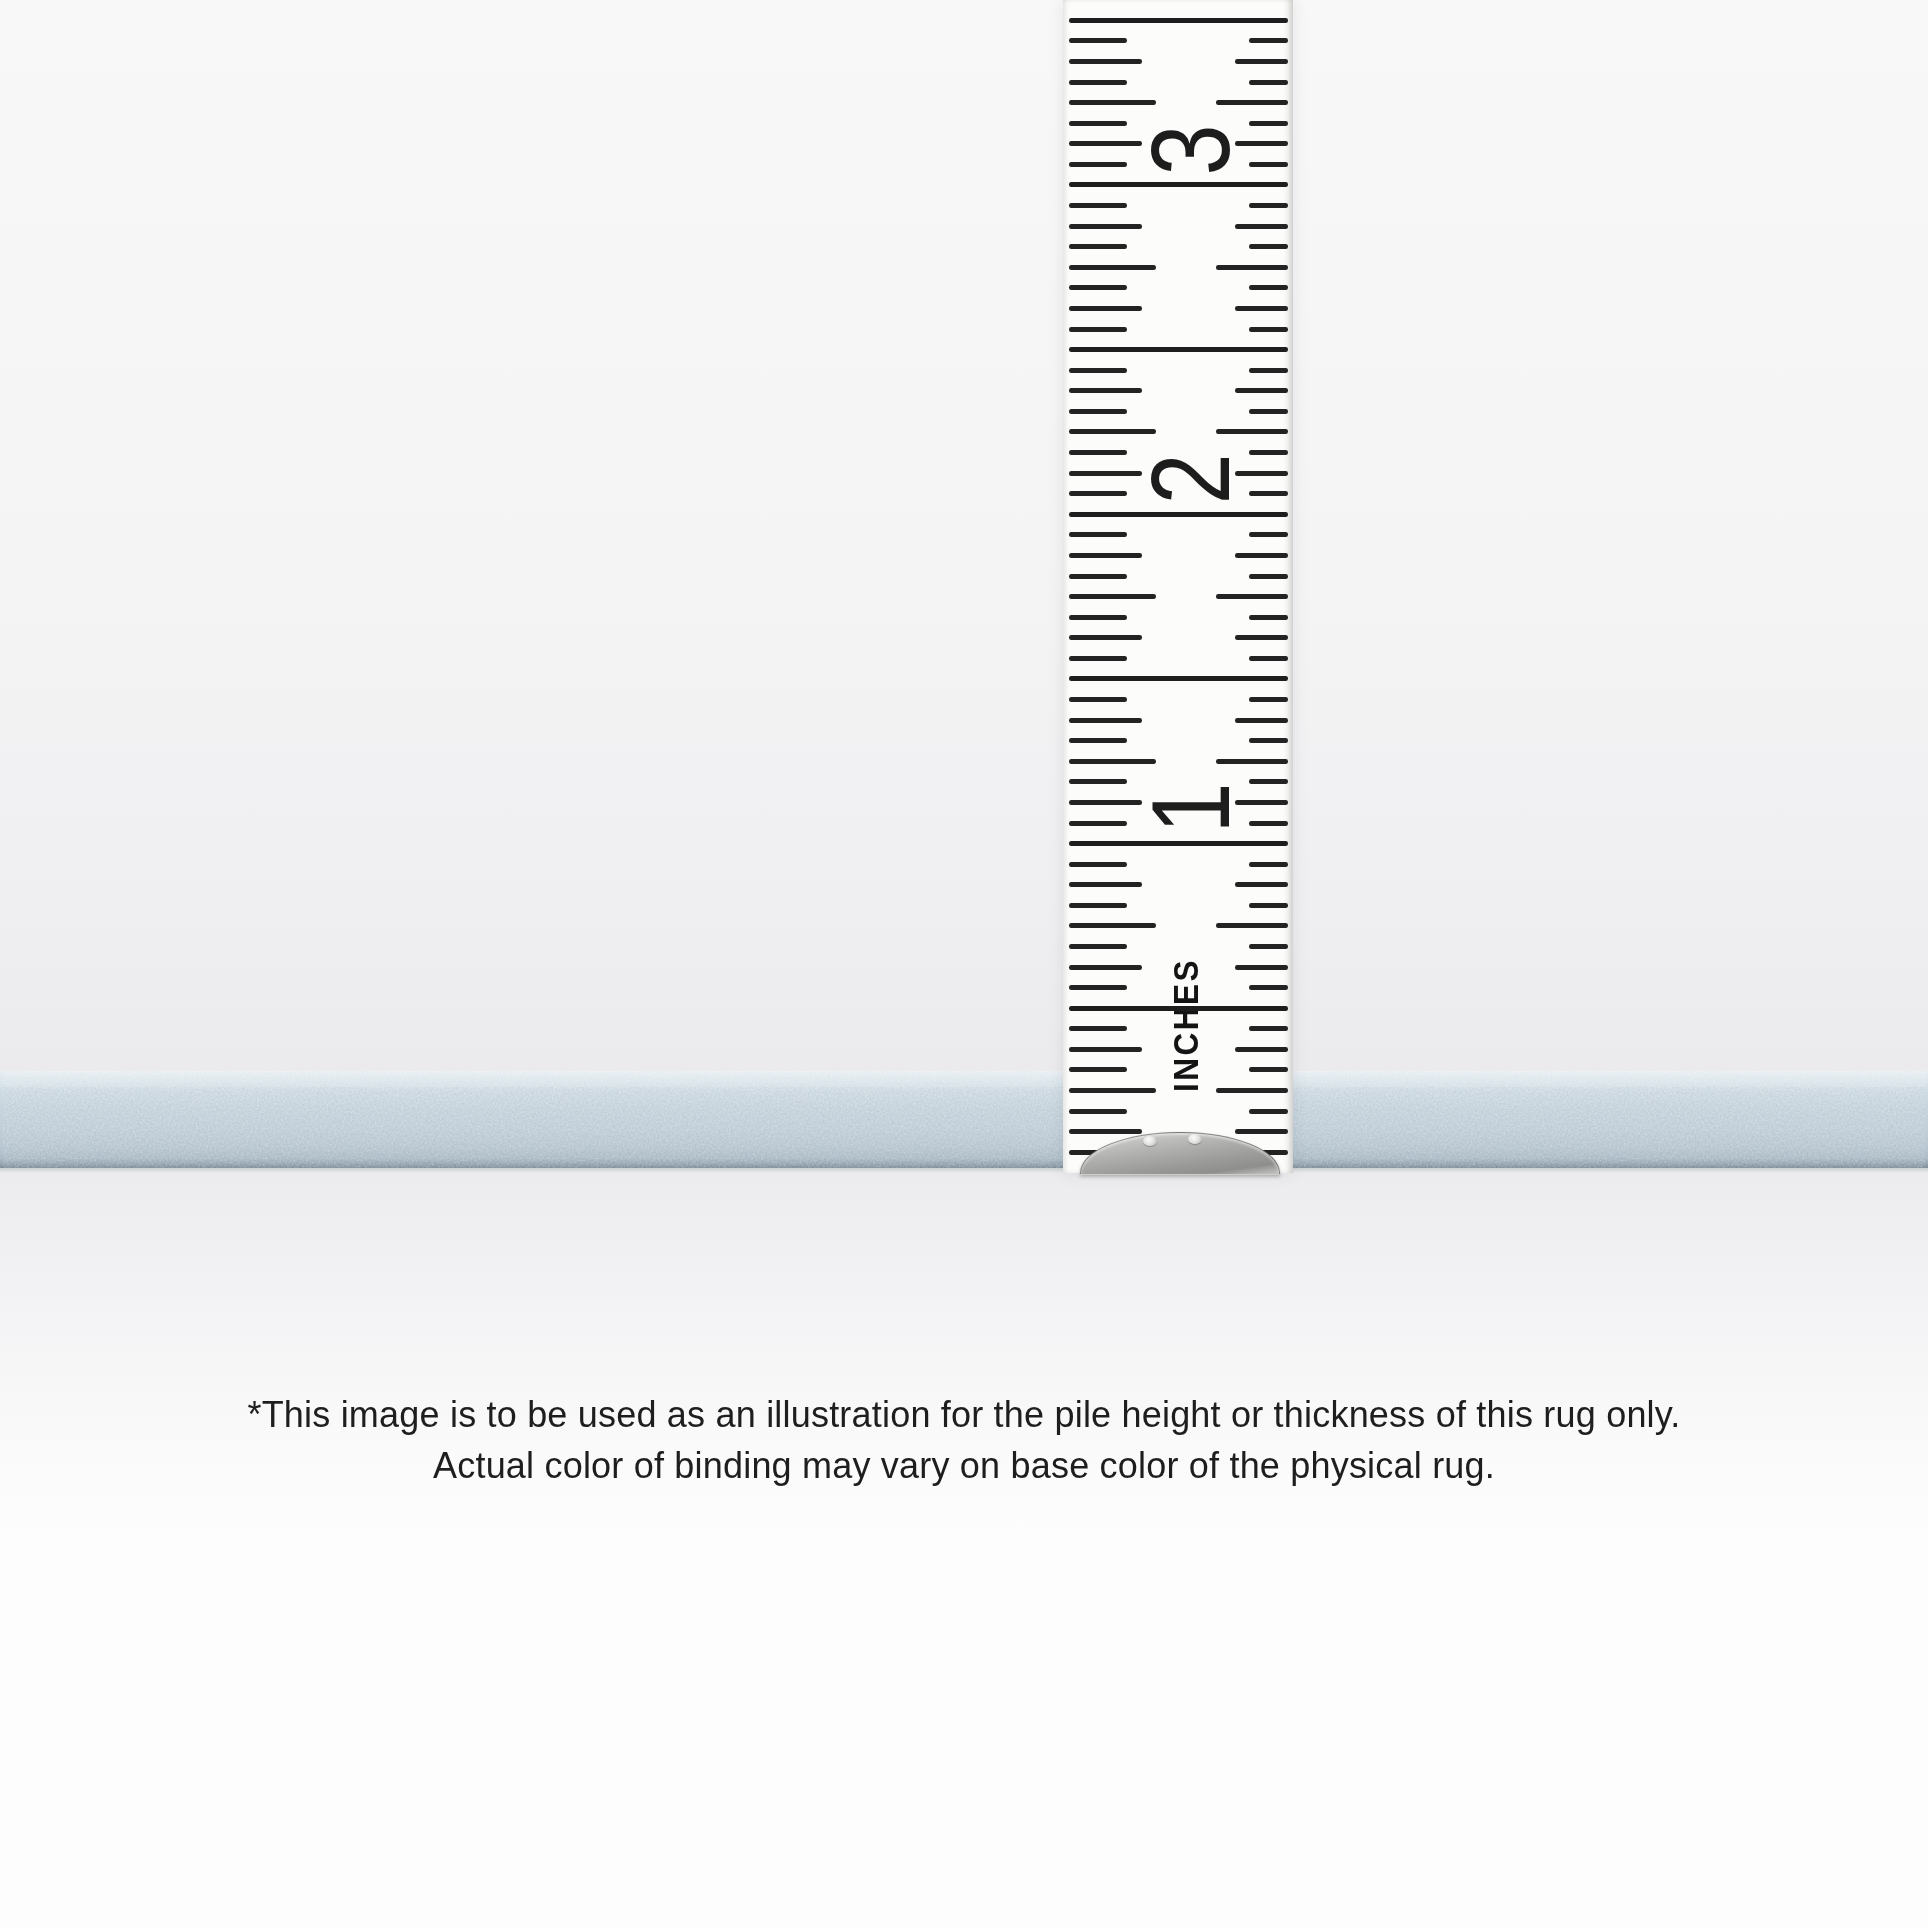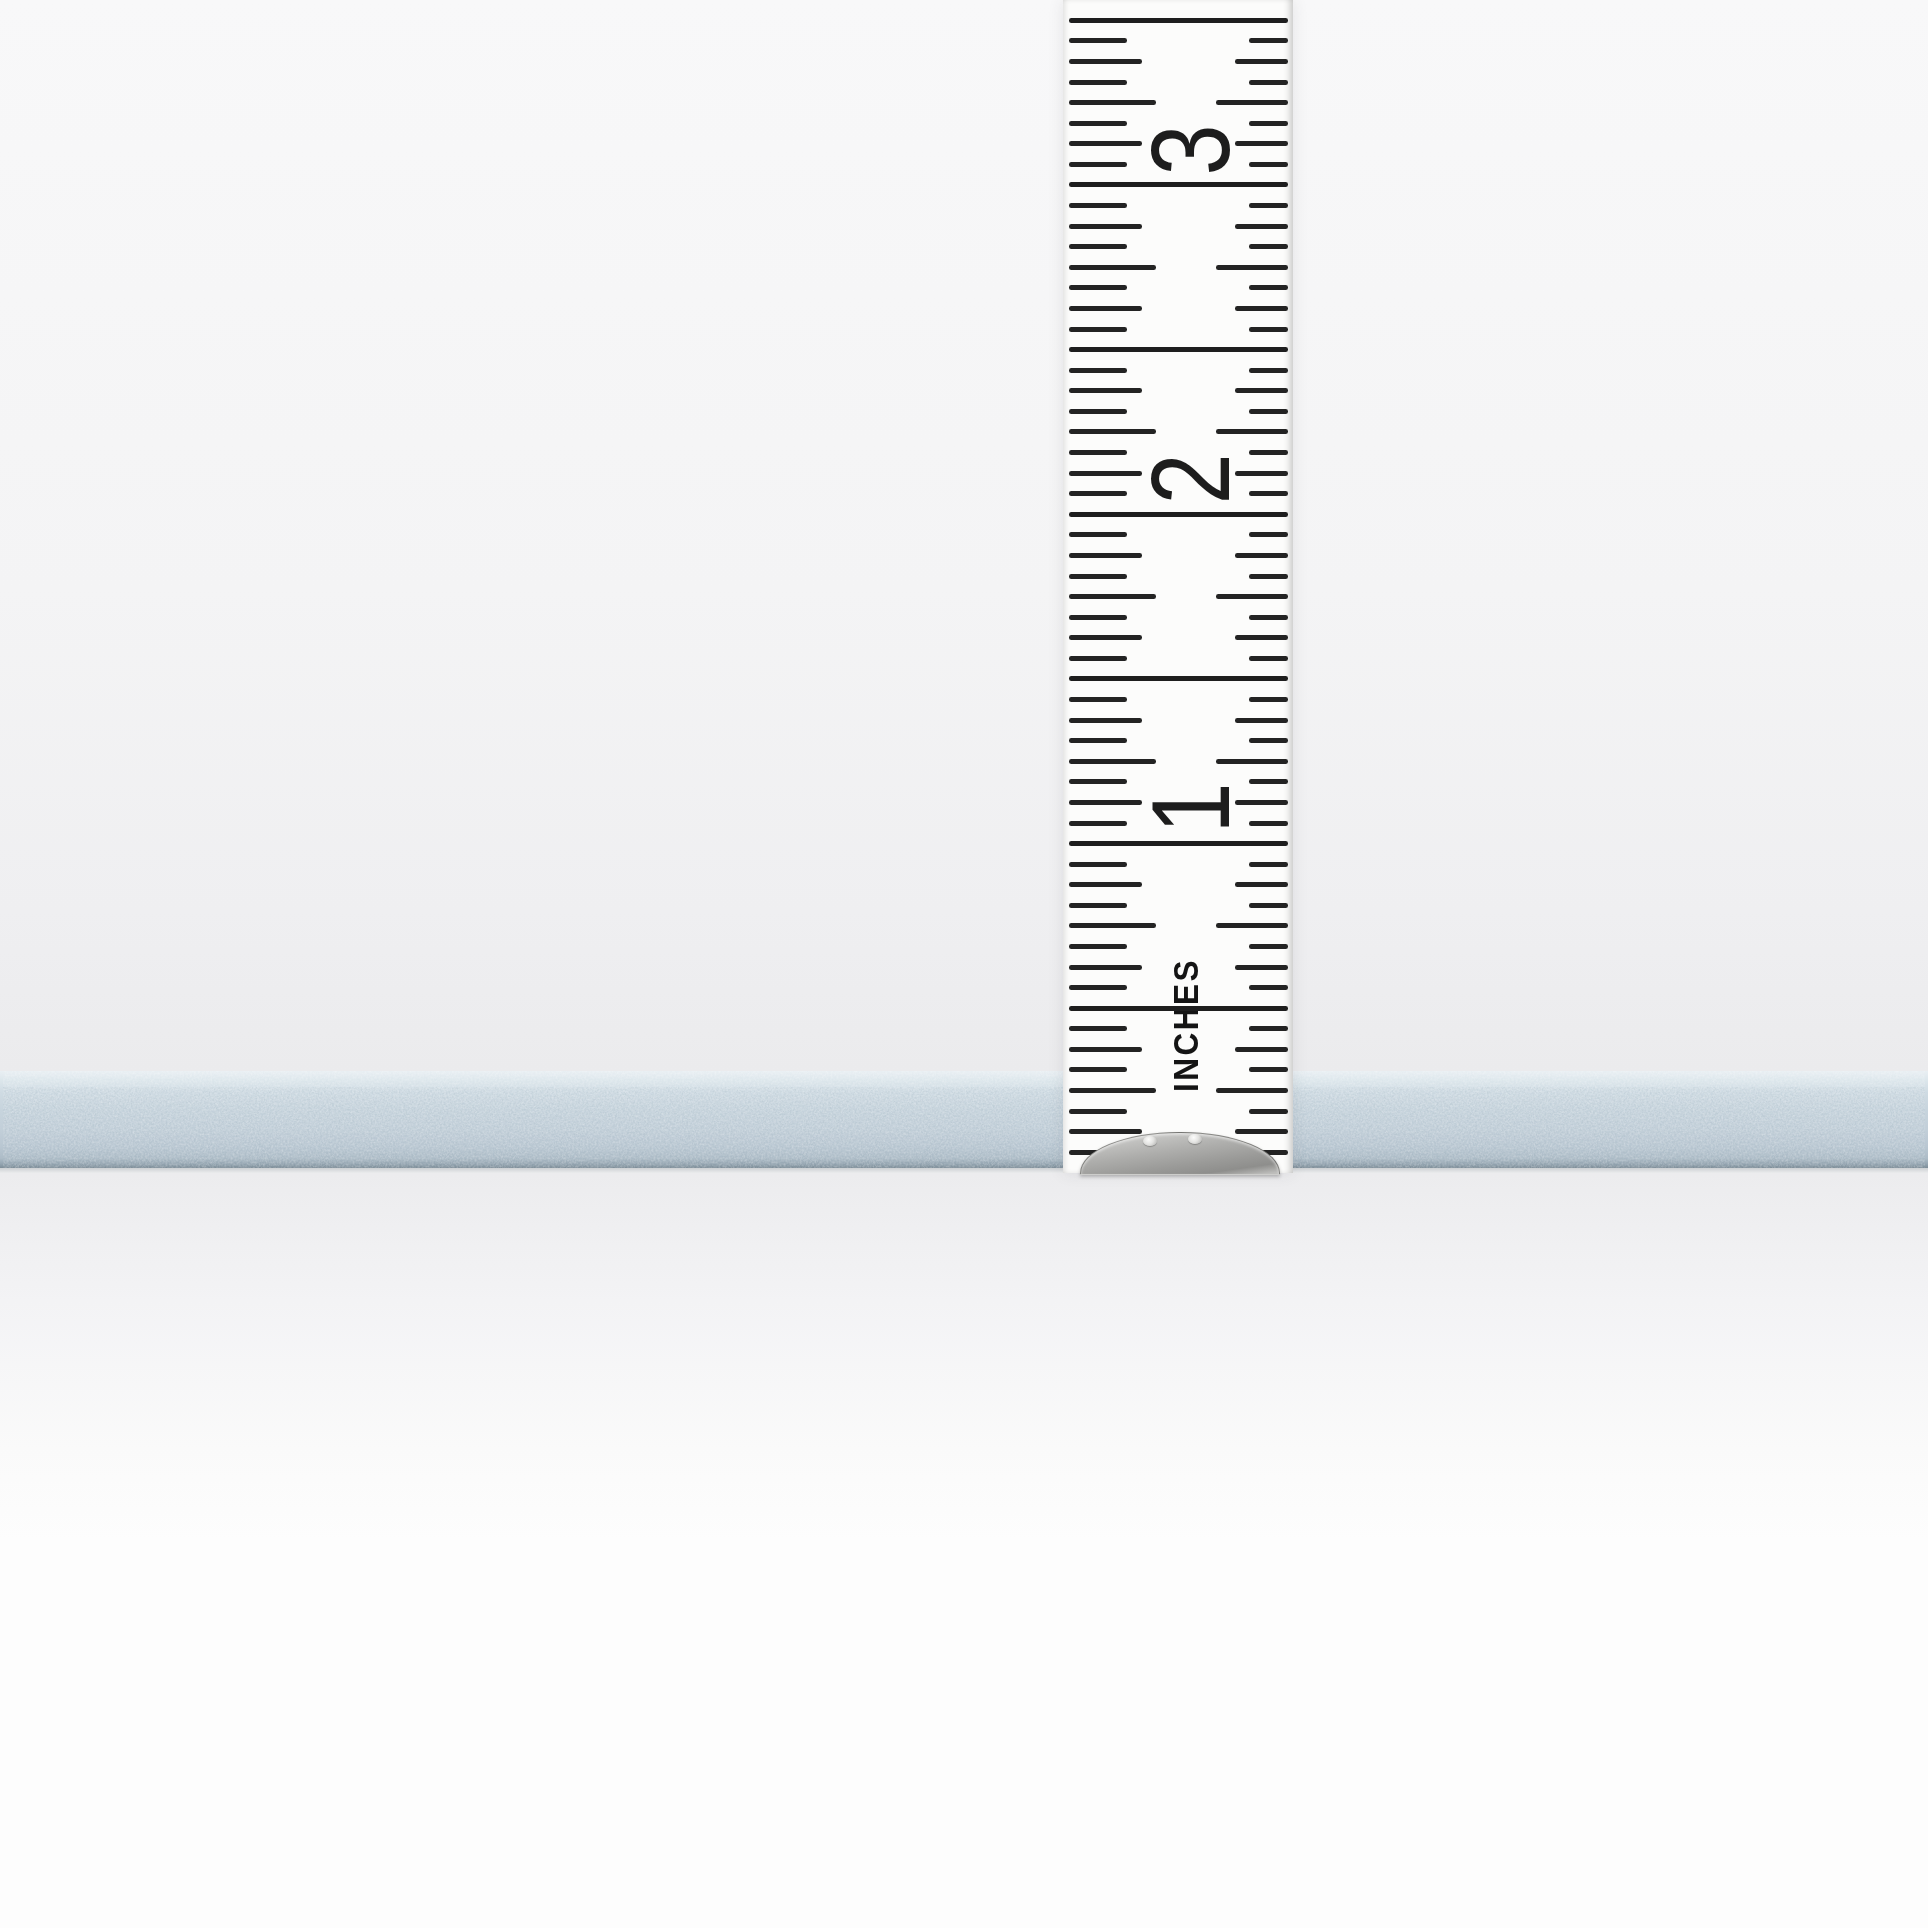--- a/index.html
+++ b/index.html
@@ -214,16 +214,18 @@
       <div class="inch-num" style="top: 479px;">2</div>
       <div class="inch-num" style="top: 150px;">3</div>
     </div>
 
   <div class="end-cap">
     <span class="rivet r1"></span>
     <span class="rivet r2"></span>
   </div>
 
   <div class="caption">
+    <div>*This image is to be used as an illustration for the pile height or thickness of this rug only.</div>
+    <div>Actual color of binding may vary on base color of the physical rug.</div>
   </div>
 
 </div>
 
 
 </body></html>

